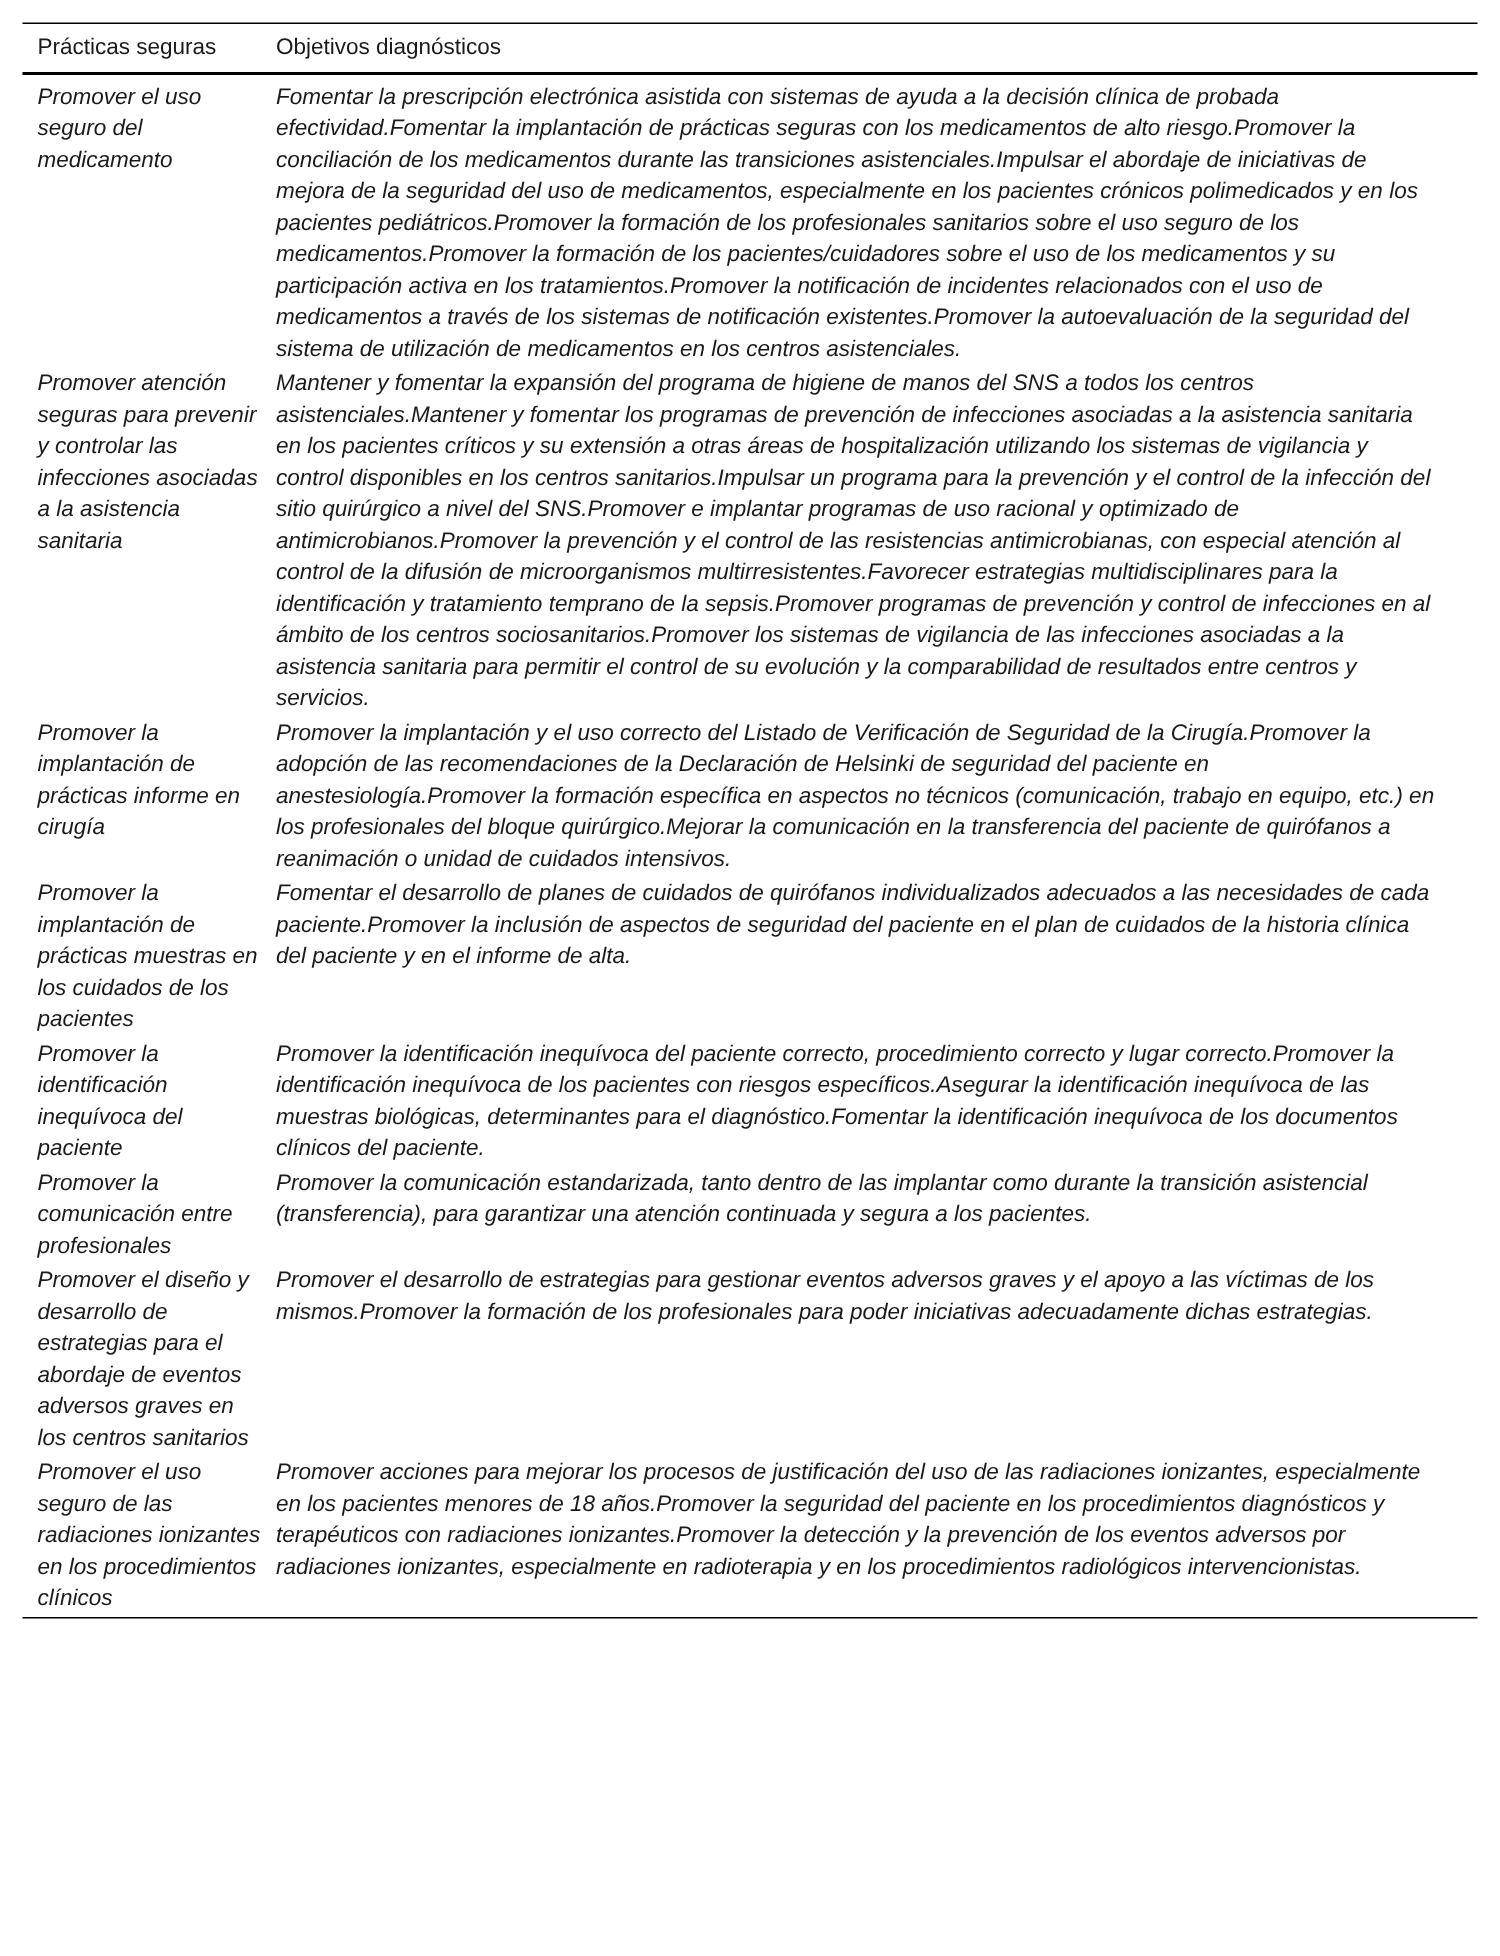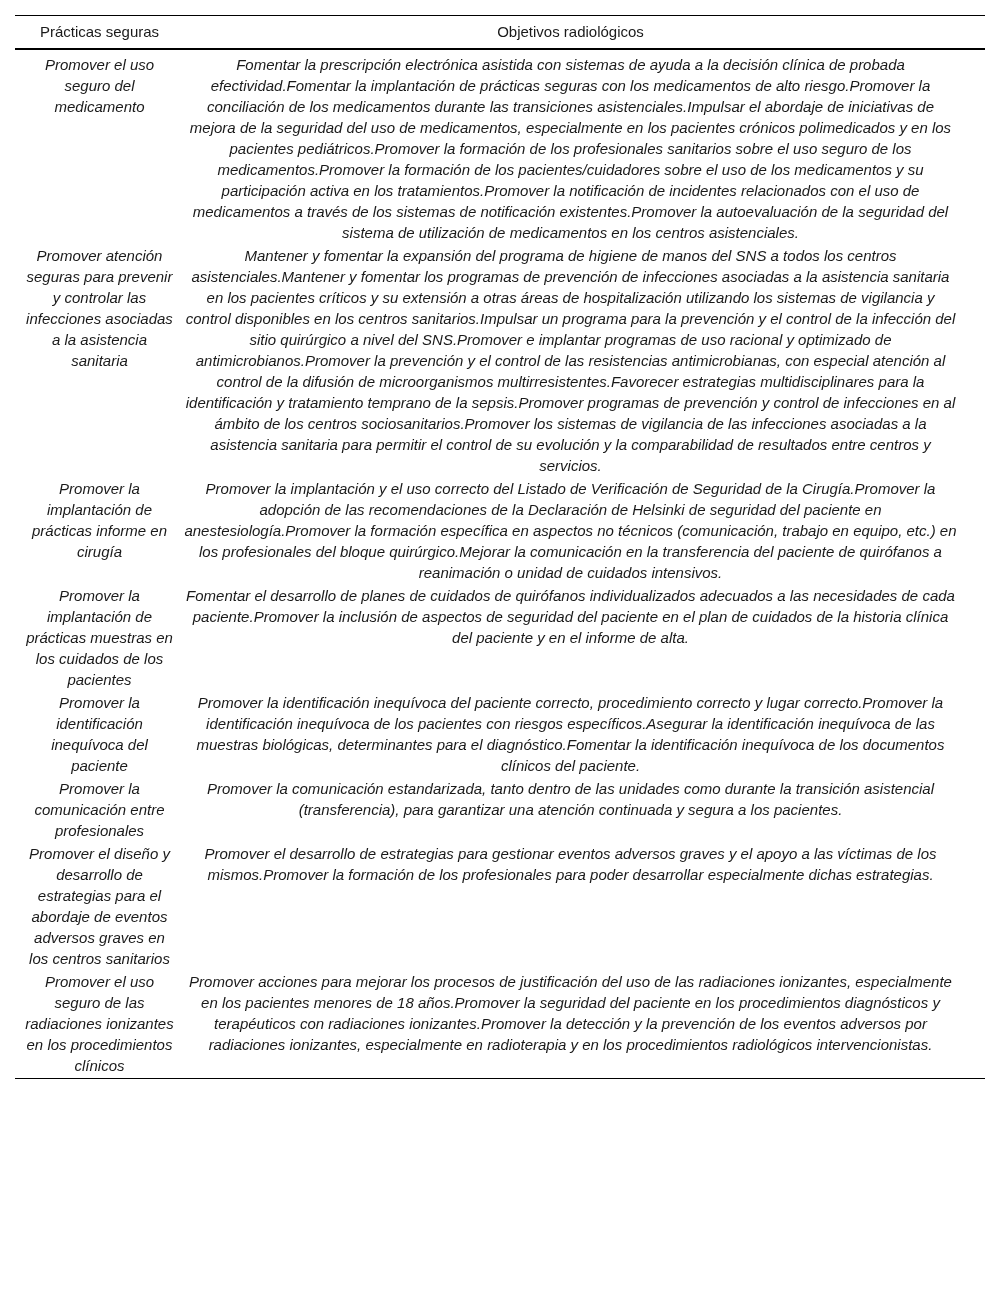--- a/index.html
+++ b/index.html
@@ -1,32 +1,32 @@
 <!DOCTYPE html>
 <html><head>
 <meta charset="utf-8">
 <style>
   html, body { margin:0; padding:0; background:#ffffff; }
   body { width:1000px; height:1304px; position:relative; font-family:"Liberation Sans", sans-serif; color:#1a1a1a; }
   .tbl { position:absolute; left:15px; top:15px; width:970px; border-top:1px solid #000; border-bottom:1px solid #000; border-collapse:collapse; }
-  .tbl th, .tbl td { font-size:15px; line-height:21px; font-weight:normal; text-align:center; vertical-align:top; padding:0;margin-top:40px; }
+  .tbl th, .tbl td { font-size:15px; line-height:21px; font-weight:normal; text-align:left; vertical-align:top; padding:0;margin-top:40px; }
   .tbl th { padding-top:5px; padding-bottom:6px; border-bottom:2px solid #000; }
   .tbl tr.first td { padding-top:4px; }
   .c1 { width:149px; padding-left:10px !important; padding-right:10px !important; }
   .c2 { padding-right:28px !important; }
   .tbl td { padding-bottom:2px;font-style:italic; }
 </style>
 </head>
 <body>
 
 <table class="tbl">
   <thead>
     <tr>
       <th class="c1">Prácticas seguras</th>
-      <th class="c2">Objetivos radiológicos</th>
+      <th class="c2">Objetivos diagnósticos</th>
     </tr>
   </thead>
   <tbody>
     <tr class="first">
       <td class="c1">Promover el uso seguro del medicamento</td>
       <td class="c2">Fomentar la prescripción electrónica asistida con sistemas de ayuda a la decisión clínica de probada efectividad.Fomentar la implantación de prácticas seguras con los medicamentos de alto riesgo.Promover la conciliación de los medicamentos durante las transiciones asistenciales.Impulsar el abordaje de iniciativas de mejora de la seguridad del uso de medicamentos, especialmente en los pacientes crónicos polimedicados y en los pacientes pediátricos.Promover la formación de los profesionales sanitarios sobre el uso seguro de los medicamentos.Promover la formación de los pacientes/cuidadores sobre el uso de los medicamentos y su participación activa en los tratamientos.Promover la notificación de incidentes relacionados con el uso de medicamentos a través de los sistemas de notificación existentes.Promover la autoevaluación de la seguridad del sistema de utilización de medicamentos en los centros asistenciales.</td>
     </tr>
     <tr>
       <td class="c1">Promover atención seguras para prevenir y controlar las infecciones asociadas a la asistencia sanitaria</td>
       <td class="c2">Mantener y fomentar la expansión del programa de higiene de manos del SNS a todos los centros asistenciales.Mantener y fomentar los programas de prevención de infecciones asociadas a la asistencia sanitaria en los pacientes críticos y su extensión a otras áreas de hospitalización utilizando los sistemas de vigilancia y control disponibles en los centros sanitarios.Impulsar un programa para la prevención y el control de la infección del sitio quirúrgico a nivel del SNS.Promover e implantar programas de uso racional y optimizado de antimicrobianos.Promover la prevención y el control de las resistencias antimicrobianas, con especial atención al control de la difusión de microorganismos multirresistentes.Favorecer estrategias multidisciplinares para la identificación y tratamiento temprano de la sepsis.Promover programas de prevención y control de infecciones en al ámbito de los centros sociosanitarios.Promover los sistemas de vigilancia de las infecciones asociadas a la asistencia sanitaria para permitir el control de su evolución y la comparabilidad de resultados entre centros y servicios.</td>
@@ -38,24 +38,24 @@
     <tr>
       <td class="c1">Promover la implantación de prácticas muestras en los cuidados de los pacientes</td>
       <td class="c2">Fomentar el desarrollo de planes de cuidados de quirófanos individualizados adecuados a las necesidades de cada paciente.Promover la inclusión de aspectos de seguridad del paciente en el plan de cuidados de la historia clínica del paciente y en el informe de alta.</td>
     </tr>
     <tr>
       <td class="c1">Promover la identificación inequívoca del paciente</td>
       <td class="c2">Promover la identificación inequívoca del paciente correcto, procedimiento correcto y lugar correcto.Promover la identificación inequívoca de los pacientes con riesgos específicos.Asegurar la identificación inequívoca de las muestras biológicas, determinantes para el diagnóstico.Fomentar la identificación inequívoca de los documentos clínicos del paciente.</td>
     </tr>
     <tr>
       <td class="c1">Promover la comunicación entre profesionales</td>
-      <td class="c2">Promover la comunicación estandarizada, tanto dentro de las unidades como durante la transición asistencial (transferencia), para garantizar una atención continuada y segura a los pacientes.</td>
+      <td class="c2">Promover la comunicación estandarizada, tanto dentro de las implantar como durante la transición asistencial (transferencia), para garantizar una atención continuada y segura a los pacientes.</td>
     </tr>
     <tr>
       <td class="c1">Promover el diseño y desarrollo de estrategias para el abordaje de eventos adversos graves en los centros sanitarios</td>
-      <td class="c2">Promover el desarrollo de estrategias para gestionar eventos adversos graves y el apoyo a las víctimas de los mismos.Promover la formación de los profesionales para poder desarrollar especialmente dichas estrategias.</td>
+      <td class="c2">Promover el desarrollo de estrategias para gestionar eventos adversos graves y el apoyo a las víctimas de los mismos.Promover la formación de los profesionales para poder iniciativas adecuadamente dichas estrategias.</td>
     </tr>
     <tr>
       <td class="c1">Promover el uso seguro de las radiaciones ionizantes en los procedimientos clínicos</td>
       <td class="c2">Promover acciones para mejorar los procesos de justificación del uso de las radiaciones ionizantes, especialmente en los pacientes menores de 18 años.Promover la seguridad del paciente en los procedimientos diagnósticos y terapéuticos con radiaciones ionizantes.Promover la detección y la prevención de los eventos adversos por radiaciones ionizantes, especialmente en radioterapia y en los procedimientos radiológicos intervencionistas.</td>
     </tr>
   </tbody>
 </table>
 
 </body></html>

